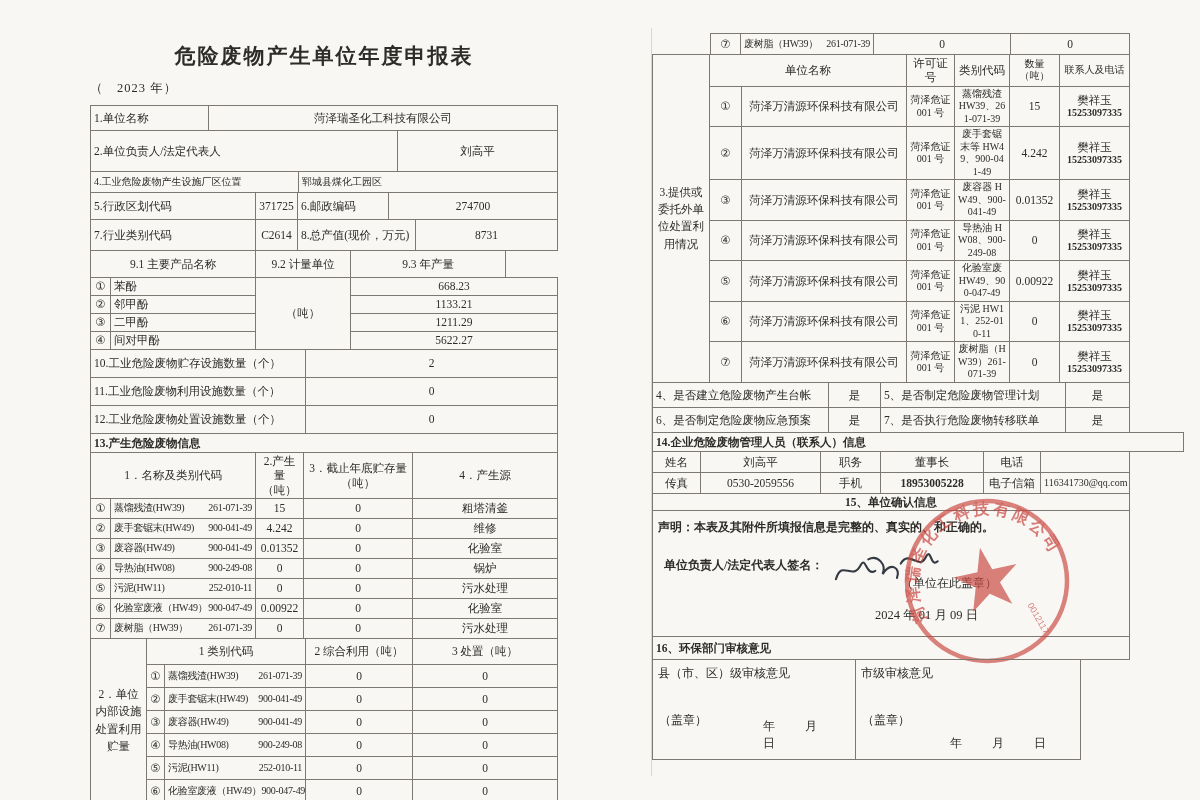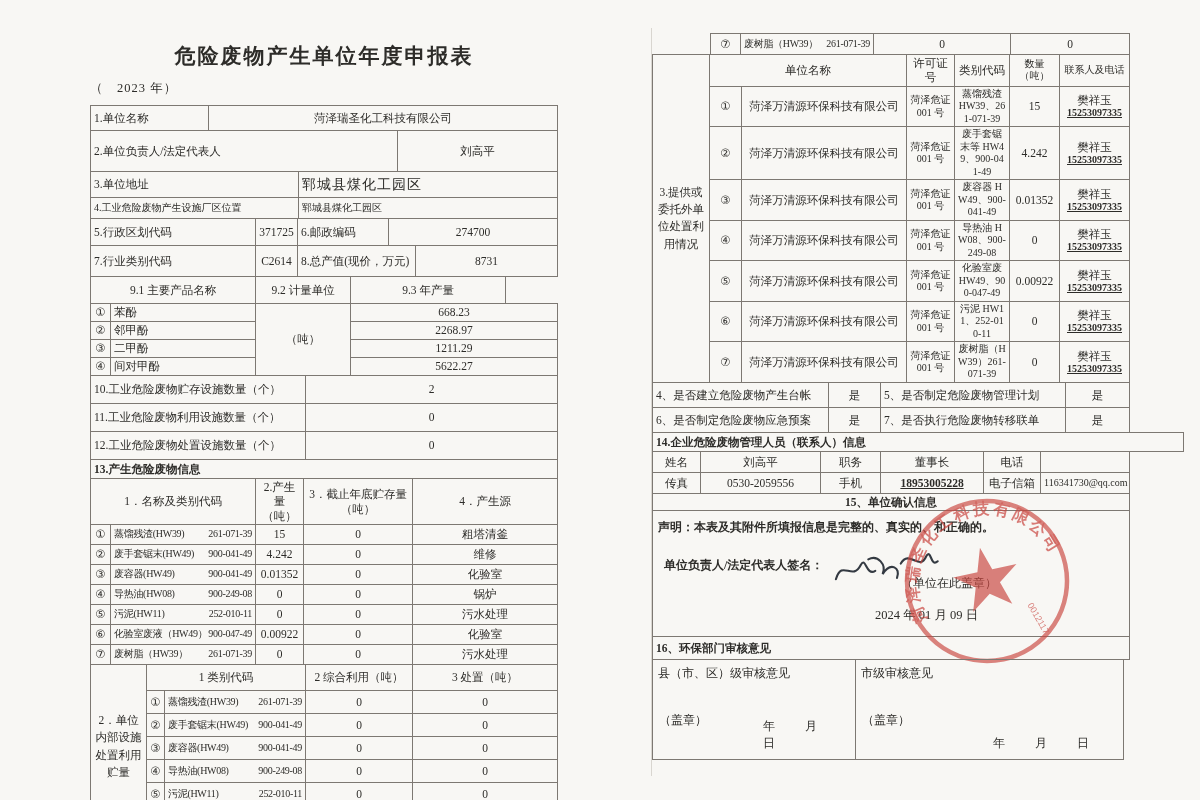--- a/index.html
+++ b/index.html
@@ -19,21 +19,21 @@
   .big{font-size:14px;letter-spacing:1px;}
   .bold{font-weight:700;}
   .codecell{display:flex;justify-content:space-between;align-items:center;font-size:10px;letter-spacing:-0.3px;white-space:nowrap;}
   .codecell .nm{text-align:right;}
   .codecell .cd{text-align:right;}
   .sidegroup{display:flex;align-items:stretch;margin-top:-1px;}
   .sidecell{border:1px solid #7d7872;display:flex;align-items:center;justify-content:center;
             text-align:center;font-size:11.5px;line-height:1.5;padding:2px;box-sizing:border-box;}
   .sidegroup table{margin-top:0;margin-left:-1px;}
   .wrapall{word-break:break-all;}
-  .tel{font-weight:600;letter-spacing:0;text-decoration:underline;}
+  .tel{font-weight:600;letter-spacing:0;}
   
   .decl{position:relative;border:1px solid #7d7872;height:127px;margin-top:-1px;box-sizing:border-box;}
   .decl .statement{position:absolute;left:5px;top:8px;font-size:12px;font-weight:600;}
   .decl .sig-label{position:absolute;left:11px;top:46px;font-size:12px;font-weight:600;}
   .decl .stamp-hint{position:absolute;left:248px;top:64px;font-size:12px;}
   .decl .date{position:absolute;left:222px;top:96px;font-size:12.5px;}
   .decl .sig{position:absolute;left:172px;top:34px;transform:rotate(-5deg);}
   .stamp{position:absolute;left:246px;top:-18px;width:176px;height:176px;transform:rotate(-12deg);opacity:0.82;}
   
   .review{display:flex;margin-top:-1px;}
@@ -78,32 +78,20 @@
         <td>刘高平</td>
       </tr>
     </tbody>
       </table>
     <table style="width:468px">
       <colgroup>
           <col style="width:208px">
           <col>
         </colgroup>
       <tbody>
-          <tr style="height:26px">
-        <td class="lbl">3.单位地址</td>
-        <td class="lbl big">郓城县煤化工园区</td>
-      </tr>
-    </tbody>
-      </table>
-    <table style="width:468px">
-      <colgroup>
-          <col style="width:208px">
-          <col>
-        </colgroup>
-      <tbody>
           <tr style="height:21px">
         <td class="lbl sm">4.工业危险废物产生设施厂区位置</td>
         <td class="lbl sm">郓城县煤化工园区</td>
       </tr>
     </tbody>
       </table>
     <table style="width:468px">
       <colgroup>
           <col style="width:165px">
           <col style="width:42px">
@@ -160,21 +148,21 @@
       <tbody>
         <tr style="height:18px">
           <td>①</td>
           <td class="lbl">苯酚</td>
           <td rowspan="4">（吨）</td>
           <td>668.23</td>
         </tr>
         <tr style="height:18px">
           <td>②</td>
           <td class="lbl">邻甲酚</td>
-          <td>2268.97</td>
+          <td>1133.21</td>
         </tr>
         <tr style="height:18px">
           <td>③</td>
           <td class="lbl">二甲酚</td>
           <td>1211.29</td>
         </tr>
         <tr style="height:18px">
           <td>④</td>
           <td class="lbl">间对甲酚</td>
           <td>5622.27</td>
@@ -658,20 +646,20 @@
         <td class="lbl bold">16、环保部门审核意见</td>
       </tr>
     </tbody>
       </table>
     <div class="review">
       <div class="rbox" style="width:204px">
         <div class="rtitle">县（市、区）级审核意见</div>
         <div class="rseal">（盖章）</div>
         <div class="rdate c1">年　　月　　日</div>
       </div>
-      <div class="rbox" style="width:269px">
+      <div class="rbox" style="width:226px">
         <div class="rtitle">市级审核意见</div>
         <div class="rseal">（盖章）</div>
         <div class="rdate c2">年　　月　　日</div>
       </div>
     </div>
   </div>
 </div>
 
 </body></html>

